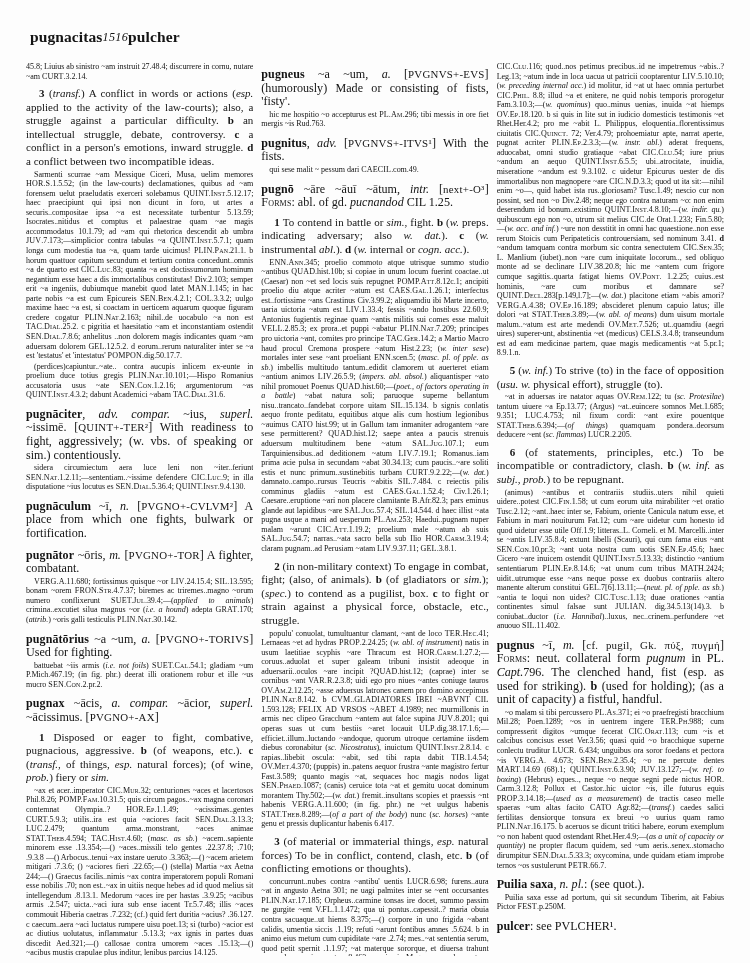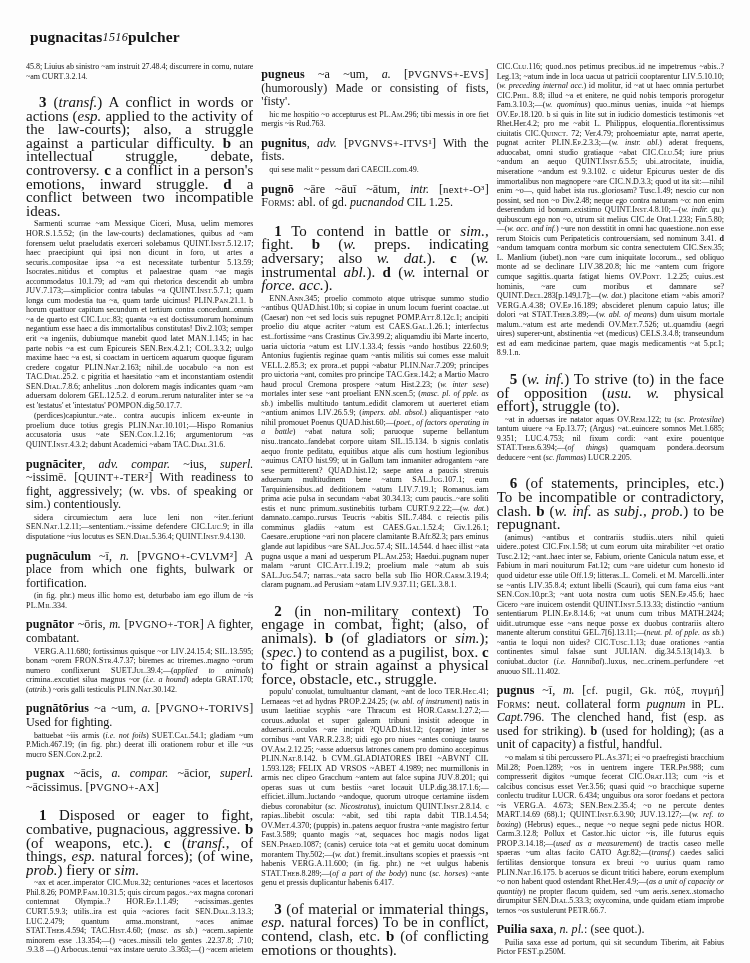--- a/index.html
+++ b/index.html
@@ -66,25 +66,25 @@
     margin-bottom: 1px;
     text-indent: 0;
   }
   .hw-block.tight { margin-top: 7px; }
   .hw {
     font-weight: bold;
     font-size: 12px;
     letter-spacing: .1px;
   }
   .sense {
-    font-size: 15px;
+    font-size: 11px;
     line-height: 13.6px;
     text-align: justify;
     text-indent: 13px;
-    margin: 15px 0 1px 0;
+    margin: 6px 0 1px 0;
   }
   .sensenum { font-weight: bold; }
   .cits {
     font-size: 8.05px;
     line-height: 9.55px;
     text-align: justify;
     text-indent: 8px;
     margin: 1px 0 0 0;
     letter-spacing: -.05px;
   }
@@ -114,36 +114,35 @@
 
   <div class="columns">
     <div class="col" id="col-0">
         <p class="cits cont">45.8; Liuius ab sinistro ~am instruit 27.48.4; discurrere in cornu, nutare ~am <span class="sc">CURT</span>.3.2.14.</p>
         <p class="sense"><span class="sensenum">3</span><span> (<i>transf.</i>) A conflict in words or actions (<i>esp.</i> applied to the activity of the law-courts); also, a struggle against a particular difficulty. <b>b</b> an intellectual struggle, debate, controversy. <b>c</b> a conflict in a person's emotions, inward struggle. <b>d</b> a conflict between two incompatible ideas.</span></p>
         <p class="cits">Sarmenti scurrae ~am Messique Ciceri, Musa, uelim memores <span class="sc">HOR.S</span>.1.5.52; (in the law-courts) declamationes, quibus ad ~am forensem uelut praeludatis exerceri solebamus <span class="sc">QUINT.Inst</span>.5.12.17; haec praecipiunt qui ipsi non dicunt in foro, ut artes a securis..compositae ipsa ~a est necessitate turbentur 5.13.59; Isocrates..nitidus et comptus et palaestrae quam ~ae magis accommodatus 10.1.79; ad ~am qui rhetorica descendit ab umbra <span class="sc">JUV</span>.7.173;—simplicior contra tabulas ~a <span class="sc">QUINT.Inst</span>.5.7.1; quam longa cum modestia tua ~a, quam tarde uicimus! <span class="sc">PLIN.Pan</span>.21.1. b horum quattuor capitum secundum et tertium contra concedunt..omnis ~a de quarto est <span class="sc">CIC.Luc</span>.83; quanta ~a est doctissumorum hominum negantium esse haec a dis immortalibus constitutas! Div.2.103; semper erit ~a ingeniis, dubiumque manebit quod latet <span class="sc">MAN</span>.1.145; in hac parte nobis ~a est cum Epicureis <span class="sc">SEN.Ben</span>.4.2.1; <span class="sc">COL</span>.3.3.2; uulgo maxime haec ~a est, si coactam in uerticem aquarum quoque figuram credere cogatur <span class="sc">PLIN.Nat</span>.2.163; nihil..de uocabulo ~a non est <span class="sc">TAC.Dial</span>.25.2. c pigritia et haesitatio ~am et inconstantiam ostendit <span class="sc">SEN.Dial</span>.7.8.6; anhelitus ..non dolorem magis indicantes quam ~am aduersam dolorem <span class="sc">GEL</span>.12.5.2. d eorum..rerum naturaliter inter se ~a est 'testatus' et 'intestatus' <span class="sc">POMPON</span>.dig.50.17.7.</p>
         <p class="cits">(perdices)capiuntur..~ate.. contra aucupis inlicem ex-eunte in proelium duce totius gregis <span class="sc">PLIN.Nat</span>.10.101;—Hispo Romanius accusatoria usus ~ate <span class="sc">SEN.Con</span>.1.2.16; argumentorum ~as <span class="sc">QUINT.Inst</span>.4.3.2; dabunt Academici ~abam <span class="sc">TAC.Dial</span>.31.6.</p>
         <p class="hw-block"><span class="hw">pugnāciter</span><span>, <i>adv.</i> <i>compar.</i> ~ius, <i>superl.</i> ~issimē. [<span class="caps">QUINT+-TER²</span>] With readiness to fight, aggressively; (w. vbs. of speaking or sim.) contentiously.</span></p>
         <p class="cits">sidera circumiectum aera luce leni non ~iter..feriunt <span class="sc">SEN.Nat</span>.1.2.11;—sententiam..~issime defendere <span class="sc">CIC.Luc</span>.9; in illa disputatione ~ius locutus es <span class="sc">SEN.Dial</span>.5.36.4; <span class="sc">QUINT.Inst</span>.9.4.130.</p>
         <p class="hw-block"><span class="hw">pugnāculum</span><span> ~ī, <i>n.</i> [<span class="caps">PVGNO+-CVLVM²</span>] A place from which one fights, bulwark or fortification.</span></p>
-        <p class="cits">(in fig. phr.) meus illic homo est, deturbabo iam ego illum de ~is <span class="sc">PL.Mil</span>.334.</p>
         <p class="hw-block"><span class="hw">pugnātor</span><span> ~ōris, <i>m.</i> [<span class="caps">PVGNO+-TOR</span>] A fighter, combatant.</span></p>
         <p class="cits"><span class="sc">VERG.A</span>.11.680; fortissimus quisque ~or <span class="sc">LIV</span>.24.15.4; <span class="sc">SIL</span>.13.595; bonam ~orem <span class="sc">FRON.Str</span>.4.7.37; biremes ac triremes..magno ~orum numero conflixerunt <span class="sc">SUET.Jul</span>.39.4;—(<i>applied to animals</i>) crimina..excutiet silua magnus ~or (<i>i.e. a hound</i>) adepta <span class="sc">GRAT</span>.170; (<i>attrib.</i>) ~oris galli testiculis <span class="sc">PLIN.Nat</span>.30.142.</p>
         <p class="hw-block"><span class="hw">pugnātōrius</span><span> ~a ~um, <i>a.</i> [<span class="caps">PVGNO+-TORIVS</span>] Used for fighting.</span></p>
         <p class="cits">battuebat ~iis armis (<i>i.e. not foils</i>) <span class="sc">SUET.Cal</span>.54.1; gladiam ~um P.Mich.467.19; (in fig. phr.) deerat illi orationem robur et ille ~us mucro <span class="sc">SEN.Con</span>.2.pr.2.</p>
         <p class="hw-block"><span class="hw">pugnax</span><span> ~ācis, <i>a.</i> <i>compar.</i> ~ācior, <i>superl.</i> ~ācissimus. [<span class="caps">PVGNO+-AX</span>]</span></p>
         <p class="sense"><span class="sensenum">1</span><span> Disposed or eager to fight, combative, pugnacious, aggressive. <b>b</b> (of weapons, etc.). <b>c</b> (<i>transf.</i>, of things, <i>esp.</i> natural forces); (of wine, <i>prob.</i>) fiery or <i>sim.</i></span></p>
         <p class="cits">~ax et acer..imperator <span class="sc">CIC.Mur</span>.32; centuriones ~aces et lacertosos Phil.8.26; <span class="sc">POMP.Fam</span>.10.31.5; quis circum pagos..~ax magna coronari contemnat Olympia..? <span class="sc">HOR.Ep</span>.1.1.49; ~acissimas..gentes <span class="sc">CURT</span>.5.9.3; utilis..ira est quia ~aciores facit <span class="sc">SEN.Dial</span>.3.13.3; <span class="sc">LUC</span>.2.479; quantum arma..monstrant, ~aces animae <span class="sc">STAT.Theb</span>.4.594; <span class="sc">TAC.Hist</span>.4.60; (<i>masc. as sb.</i>) ~acem..sapiente minorem esse .13.354;—() ~aces..missili telo gentes .22.37.8; .710; .9.3.8 —() Arbocus..tenui ~ax instare ueruto .3.363;—() ~acem arietem mitigari .7.3.6; () ~aciores fieri .22.65;—() (stella) Martia ~ax Aetna 244;—() Graecus facilis..nimis ~ax contra imperatorem populi Romani esse nobilis .70; non est..~ax in uitiis neque hebes ad id quod melius sit intellegendum .8.13.1.  Medorum ~aces ire per hastas .3.9.25; ~acibus armis .2.547; uicta..~aci iura sub ense iacent Tr.5.7.48; illis ~aces commouit Hiberia caetras .7.232; (cf.) quid fert duritia ~acius? .36.127. c caecum..aera ~aci luctatus rumpere uisu  poet.13; si (turbo) ~acior est ac diutius uolutatus, inflammatur .5.13.3; ~ax ignis in partes duas discedit Aed.321;—() callosae contra umorem ~aces .15.13;—() ~acibus mustis crapulae plus inditur, lenibus parcius 14.125.</p>
       </div>
     <div class="col" id="col-1">
         <p class="hw-block tight"><span class="hw">pugneus</span><span> ~a ~um, <i>a.</i> [<span class="caps">PVGNVS+-EVS</span>] (humorously) Made or consisting of fists, 'fisty'.</span></p>
         <p class="cits">hic me hospitio ~o accepturus est <span class="sc">PL.Am</span>.296; tibi messis in ore fiet mergis ~is Rud.763.</p>
         <p class="hw-block"><span class="hw">pugnitus</span><span>, <i>adv.</i> [<span class="caps">PVGNVS+-ITVS¹</span>] With the fists.</span></p>
         <p class="cits">qui sese malit ~ pessum dari <span class="sc">CAECIL</span>.com.49.</p>
         <p class="hw-block"><span class="hw">pugnō</span><span> ~āre ~āuī ~ātum, <i>intr.</i> [<span class="caps">next+-O³</span>] <span class="sc">Forms</span>: abl. of gd. <i>pucnandod</i> CIL 1.25.</span></p>
-        <p class="sense"><span class="sensenum">1</span><span> To contend in battle or <i>sim.</i>, fight. <b>b</b> (<i>w.</i> preps. indicating adversary; also <i>w.</i> <i>dat.</i>). <b>c</b> (<i>w.</i> instrumental <i>abl.</i>). <b>d</b> (<i>w.</i> internal or <i>force.</i> <i>acc.</i>).</span></p>
+        <p class="sense"><span class="sensenum">1</span><span> To contend in battle or <i>sim.</i>, fight. <b>b</b> (<i>w.</i> preps. indicating adversary; also <i>w.</i> <i>dat.</i>). <b>c</b> (<i>w.</i> instrumental <i>abl.</i>). <b>d</b> (<i>w.</i> internal or <i>cogn.</i> <i>acc.</i>).</span></p>
         <p class="cits"><span class="sc">ENN.Ann</span>.345; proelio commoto atque utrisque summo studio ~antibus <span class="sc">QUAD</span>.hist.10b; si copiae in unum locum fuerint coactae..ut (Caesar) non ~et sed locis suis repugnet <span class="sc">POMP.Att</span>.8.12c.1; ancipiti proelio diu atque acriter ~atum est <span class="sc">CAES.Gal</span>.1.26.1; interfectus est..fortissime ~ans Crastinus Civ.3.99.2; aliquamdiu ibi Marte incerto, uaria uictoria ~atum est <span class="sc">LIV</span>.1.33.4; fessis ~ando hostibus 22.60.9; Antonius fugientis reginae quam ~antis militis sui comes esse maluit <span class="sc">VELL</span>.2.85.3; ex prora..et puppi ~abatur <span class="sc">PLIN.Nat</span>.7.209; principes pro uictoria ~ant, comites pro principe <span class="sc">TAC.Ger</span>.14.2; a Martio Macro haud procul Cremona prospere ~atum Hist.2.23; (<i>w. inter sese</i>) mortales inter sese ~ant proeliant <span class="sc">ENN</span>.scen.5; (<i>masc. pl. of pple. as sb.</i>) imbellis multitudo tantum..edidit clamorem ut auerteret etiam ~antium animos <span class="sc">LIV</span>.26.5.9; (<i>impers. abl. absol.</i>) aliquantisper ~ato nihil promouet Poenus <span class="sc">QUAD</span>.hist.60;—(<i>poet., of factors operating in a battle</i>) ~abat natura soli; paruoque superne bellantum nisu..trancato..fandebat corpore uitam <span class="sc">SIL</span>.15.134. b signis conlatis aequo fronte peditatu, equitibus atque alis cum hostium legionibus ~auimus <span class="sc">CATO</span> hist.99; ut in Gallum tam inmaniter adrogantem ~are sese permitterent? <span class="sc">QUAD</span>.hist.12; saepe antea a paucis strenuis aduersum multitudinem bene ~atum <span class="sc">SAL.Jug</span>.107.1; eum Tarquiniensibus..ad deditionem ~atum <span class="sc">LIV</span>.7.19.1; Romanus..iam prima acie pulsa in secundam ~abat 30.34.13; cum paucis..~are soliti estis et nunc primum..sustinebitis turbam <span class="sc">CURT</span>.9.2.22;—(<i>w. dat.</i>) damnato..campo..rursus Teucris ~abitis <span class="sc">SIL</span>.7.484. c reiectis pilis comminus gladiis ~atum est <span class="sc">CAES.Gal</span>.1.52.4; Civ.1.26.1; Caesare..eruptione ~ari non placere clamitante B.Afr.82.3; pars eminus glande aut lapidibus ~are <span class="sc">SAL.Jug</span>.57.4; <span class="sc">SIL</span>.14.544. d haec illist ~ata pugna usque a mani ad uesperum <span class="sc">PL.Am</span>.253; Haedui..pugnam nuper malam ~arunt <span class="sc">CIC.Att</span>.1.19.2; proelium male ~atum ab suis <span class="sc">SAL.Jug</span>.54.7; narras..~ata sacro bella sub Ilio <span class="sc">HOR.Carm</span>.3.19.4; claram pugnam..ad Perusiam ~atam <span class="sc">LIV</span>.9.37.11; <span class="sc">GEL</span>.3.8.1.</p>
         <p class="sense"><span class="sensenum">2</span><span> (in non-military context) To engage in combat, fight; (also, of animals). <b>b</b> (of gladiators or <i>sim.</i>); (<i>spec.</i>) to contend as a pugilist, box. <b>c</b> to fight or strain against a physical force, obstacle, etc., struggle.</span></p>
         <p class="cits">populu' conuolat, tumultuantur clamant, ~ant de loco <span class="sc">TER.Hec</span>.41; Lernaeas ~et ad hydras <span class="sc">PROP</span>.2.24.25; (<i>w. abl. of instrument</i>) natis in usum laetitiae scyphis ~are Thracum est <span class="sc">HOR.Carm</span>.1.27.2;—coruus..aduolat et super galeam tribuni insistit adeoque in aduersarii..oculos ~are incipit ?<span class="sc">QUAD</span>.hist.12; (caprae) inter se cornibus ~ant <span class="sc">VAR.R</span>.2.3.8; uidi ego pro niues ~antes coniuge tauros <span class="sc">OV.Am</span>.2.12.25; ~asse aduersus latrones canem pro domino accepimus <span class="sc">PLIN.Nat</span>.8.142. b <span class="sc">CVM</span>..<span class="sc">GLADIATORES</span> <span class="sc">IBEI</span> ~<span class="sc">ABVNT</span> <span class="sc">CIL</span> 1.593.128; <span class="sc">FELIX</span> <span class="sc">AD</span> <span class="sc">VRSOS</span> ~<span class="sc">ABET</span> 4.1989; nec murmillonis in armis nec clipeo Gracchum ~antem aut falce supina <span class="sc">JUV</span>.8.201; qui operas suas ut cum bestiis ~aret locauit <span class="sc">ULP</span>.dig.38.17.1.6;—efficiet..illum..luctando ~andoque, quorum utroque certamine iisdem diebus coronabitur (<i>sc. Nicostratus</i>), inuictum <span class="sc">QUINT.Inst</span>.2.8.14. c rapias..libebit oscula: ~abit, sed tibi rapta dabit <span class="sc">TIB</span>.1.4.54; <span class="sc">OV.Met</span>.4.370; (puppis) in..patens aequor frustra ~ante magistro fertur Fast.3.589; quanto magis ~at, sequaces hoc magis nodos ligat <span class="sc">SEN.Phaed</span>.1087; (canis) ceruice tota ~at et gemitu uocat dominum morantem Thy.502;—(<i>w. dat.</i>) fremit..insultans scopies et praessis ~nt habenis <span class="sc">VERG.A</span>.11.600; (in fig. phr.) ne ~et uulgus habenis <span class="sc">STAT.Theb</span>.8.289;—(<i>of a part of the body</i>) nunc (<i>sc. horses</i>) ~ante genu et pressis duplicantur habenis 6.417.</p>
         <p class="sense"><span class="sensenum">3</span><span> (of material or immaterial things, <i>esp.</i> natural forces) To be in conflict, contend, clash, etc. <b>b</b> (of conflicting emotions or thoughts).</span></p>
         <p class="cits">concurrunt..nubes contra ~antibu' uentis <span class="sc">LUCR</span>.6.98; furens..aura ~at in angusto Aetna 301; ne uagi palmites inter se ~ent occursantes <span class="sc">PLIN.Nat</span>.17.185; Orpheus..carmine tonsas ire docet, summo passim ne gurgite ~ent V.<span class="sc">FL</span>.1.1.472; qua ui pontus..capessit..? maria obuia contra sacuaque..ut hiems 8.375;—() corpore in uno frigida ~abant calidis, umentia siccis .1.19; refuti ~arunt fontibus amnes .5.624. b in animo eius metum cum cupiditate ~are .2.74; mes..~at sententia serum, quod petit spernit .1.1.97; ~at materque sororque, et diuersa trahunt unum duo nomina pectus .8.463; pronior in Magnum populus, ~atque minaci cum terroe fides .2.453; () nostris ~auit monitis furor .10.283.</p>
       </div>
     <div class="col" id="col-2">
         <p class="cits cont"><span class="sc">CIC.Clu</span>.116; quod..nos petimus precibus..id ne impetremus ~abis..? Leg.13; ~atum inde in loca uacua ut patricii cooptarentur <span class="sc">LIV</span>.5.10.10; (<i>w. preceding internal acc.</i>) id molitur, id ~at ut haec omnia perturbet <span class="sc">CIC.Phil</span>. 8.8; illud ~a et enitere, ne quid nobis temporis prorogetur Fam.3.10.3;—(<i>w. quominus</i>) quo..minus uenias, inuida ~at hiemps <span class="sc">OV.Ep</span>.18.120. b si quis in lite sut in iudicio domesticis testimonis ~et Rhet.Her.4.2; pro me ~abit L. Philippus, eloquentia..florentissimus ciuitatis <span class="sc">CIC.Quinct</span>. 72; Ver.4.79; prohoemiatur apte, narrat aperte, pugnat acriter <span class="sc">PLIN.Ep</span>.2.3.3;—(<i>w. instr. abl.</i>) aderat frequens, aduocabat, omni studio gratiaque ~abat <span class="sc">CIC.Clu</span>.54; iure prius ~andum an aequo <span class="sc">QUINT.Inst</span>.6.5.5; ubi..atrocitate, inuidia, miseratione ~andum est 9.3.102. c uidetur Epicurus uester de dis immortalibus non magnopere ~are <span class="sc">CIC.N</span>.D.3.3; quod ut ita sit:—nihil enim ~o—, quid habet ista rus..gloriosam? Tusc.1.49; nescio cur non possint, sed non ~o Div.2.48; neque ego contra naturam ~o: non enim deserendum id bonum..existimo <span class="sc">QUINT.Inst</span>.4.8.10;—(<i>w. indir. qu.</i>) quibuscum ego non ~o, utrum sit melius <span class="sc">CIC</span>.de Orat.1.233; Fin.5.80;—(<i>w. acc. and inf.</i>) ~ure non desstitit in omni hac quaestione..non esse rerum Stoicis cum Peripateticis controuersiam, sed nominum 3.41. <b>d</b> ~andum tamquam contra morbum sic contra senectutem <span class="sc">CIC.Sen</span>.35; L. Manlium (iubet)..non ~are cum iniquitate locorum.., sed obliquo monte ad se declinare <span class="sc">LIV</span>.38.20.8; hic me ~antem cum frigore cumque sagittis..quarta fatigat hiems <span class="sc">OV.Pont</span>. 1.2.25; cuius..est hominis, ~are cum moribus et damnare se? <span class="sc">QUINT.Decl</span>.283[p.149,l.7];—(<i>w. dat.</i>) placitone etiam ~abis amori? <span class="sc">VERG.A</span>.4.38; <span class="sc">OV.Ep</span>.16.189; abscideret plenum capuio latus; ille dolori ~at <span class="sc">STAT.Theb</span>.3.89;—(<i>w. abl. of means</i>) dum uisum mortale malum..~atum est arte medendi <span class="sc">OV.Met</span>.7.526; ut..quamdiu (aegri uires) superer-unt, abstinentia ~et (medicus) <span class="sc">CELS</span>.3.4.8; transeundum est ad eam medicinae partem, quae magis medicamentis ~at 5.pr.1; 8.9.1.n.</p>
         <p class="sense"><span class="sensenum">5</span><span> (<i>w.</i> <i>inf.</i>) To strive (to) in the face of opposition (<i>usu.</i> <i>w.</i> physical effort), struggle (to).</span></p>
         <p class="cits">~at in aduersas ire natator aquas <span class="sc">OV.Rem</span>.122; tu (<i>sc. Protesilae</i>) tantum uiuere ~a Ep.13.77; (Argus) ~at..euincere somnos Met.1.685; 9.351; <span class="sc">LUC</span>.4.753; nil fixum cordi: ~ant exire pouentque <span class="sc">STAT.Theb</span>.6.394;—(<i>of things</i>) quamquam pondera..deorsum deducere ~ent (<i>sc. flammas</i>) <span class="sc">LUCR</span>.2.205.</p>

